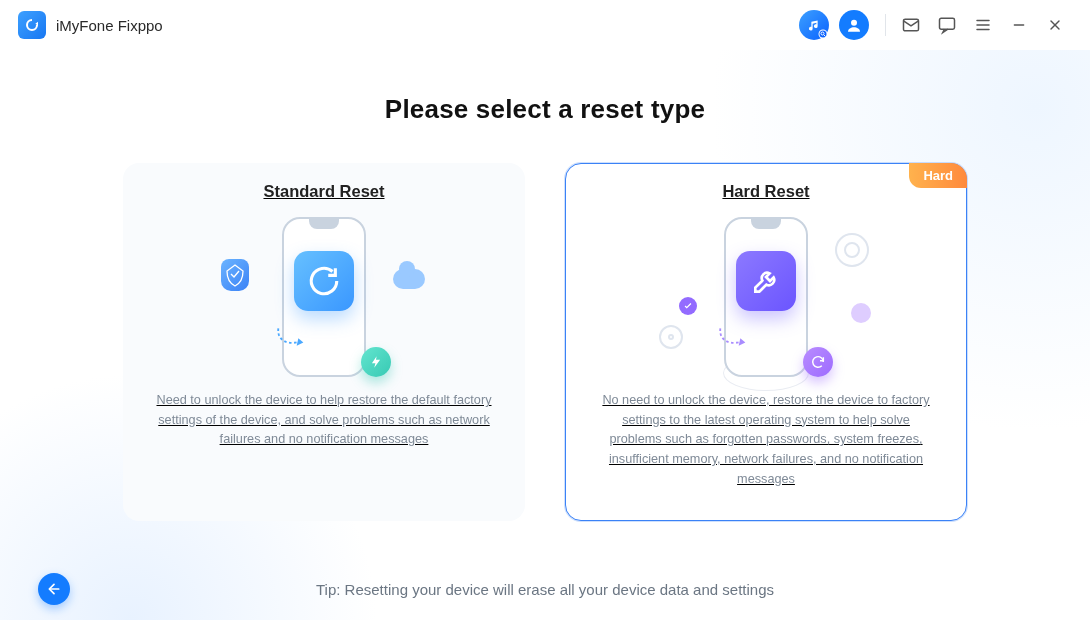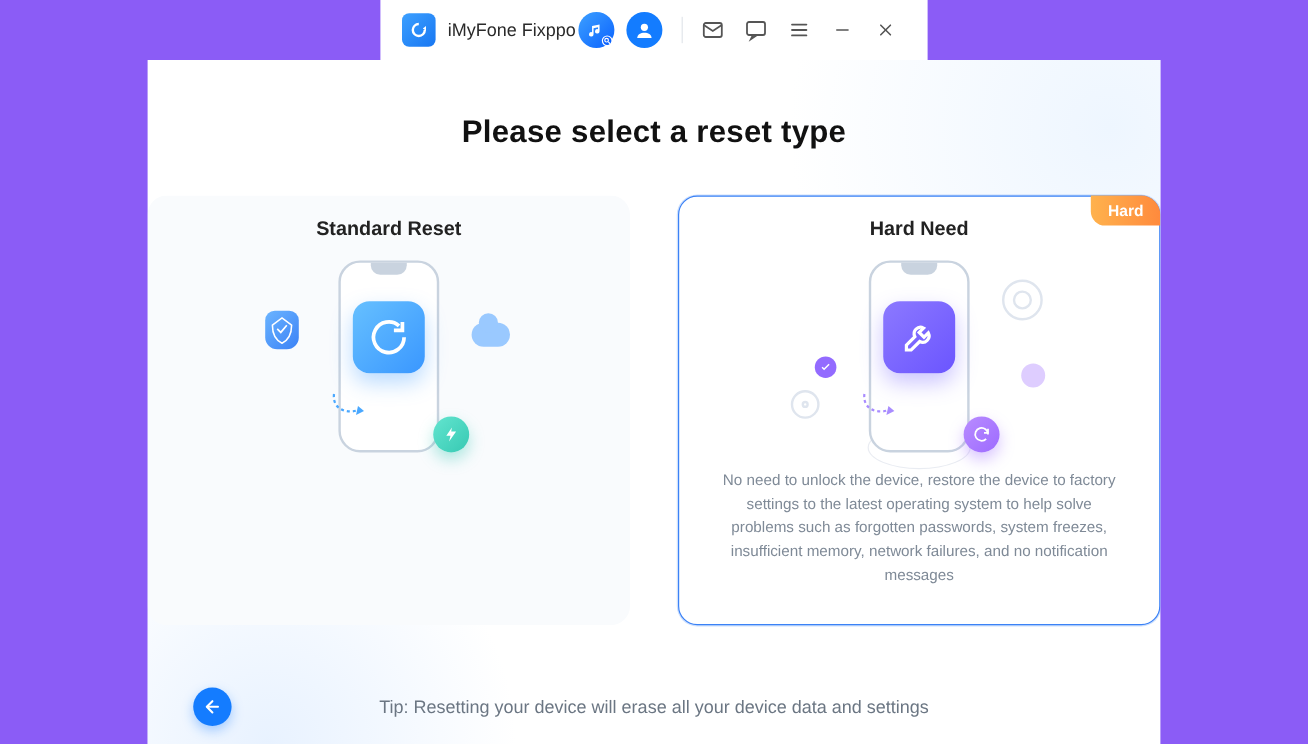--- a/index.html
+++ b/index.html
@@ -1,17 +1,17 @@
 <!DOCTYPE html>
 <html><head>
 <meta charset="utf-8">
 <style>
   * { box-sizing: border-box; margin: 0; padding: 0; }
   html, body { width: 1090px; height: 620px; font-family: -apple-system, "Segoe UI", Arial, sans-serif; background: #fff; }
-  .app { width: 1090px; height: 620px; display: flex; flex-direction: column; background: #8b5cf6; align-items: center; }
+  .app { width: 1090px; height: 620px; display: flex; flex-direction: column; background: #737373; }
 
   
   .titlebar {
     height: 50px; display: flex; align-items: center; justify-content: space-between;
     padding: 0 18px; background: #fff;
   }
   .titlebar-left { display: flex; align-items: center; gap: 10px; }
   .app-logo {
     width: 28px; height: 28px; border-radius: 6px;
     background: linear-gradient(135deg,#3da0ff,#1877f2);
@@ -41,21 +41,21 @@
                 radial-gradient(circle at 95% 10%, #eef6ff 0%, rgba(238,246,255,0) 28%),
                 #fff;
     display: flex; flex-direction: column; align-items: center;
   }
   .page-heading { font-size: 26px; font-weight: 700; color: #111; margin-top: 44px; margin-bottom: 38px; letter-spacing: .2px; }
 
   .cards { display: flex; gap: 40px; }
   .card {
     width: 402px; height: 358px; border-radius: 16px; background: #f9fbfd;
     padding: 18px 28px 24px; display: flex; flex-direction: column; align-items: center;
-    position: relative; cursor: pointer; border: 1.5px solid transparent;
+    position: relative; cursor: pointer; border: 1.5px solid transparent; text-decoration: underline;
   }
   .card.selected { background: #fff; border-color: #3b82f6; box-shadow: 0 0 0 1px rgba(59,130,246,.25); }
   .card-title { font-size: 16.5px; font-weight: 700; color: #222; margin-bottom: 12px; }
   .card-illus { width: 170px; height: 170px; position: relative; margin-bottom: 8px; }
   .card-desc { font-size: 12.7px; line-height: 1.55; color: #7f8a97; text-align: center; padding: 0 4px; }
   .badge {
     position: absolute; top: -1px; right: -1px; background: linear-gradient(90deg,#ffb24d,#ff8a3d);
     color: #fff; font-weight: 700; font-size: 13px; padding: 5px 14px;
     border-top-right-radius: 16px; border-bottom-left-radius: 12px;
   }
@@ -209,25 +209,26 @@
           <svg class="arrow" viewBox="0 0 40 36">
               <path d="M6 4 C 4 20, 20 24, 30 20" stroke="#4aa8ff" stroke-width="2.2" fill="none" stroke-dasharray="3 3"></path>
               <polygon points="30,16 36,21 28,25" fill="#4aa8ff"></polygon>
             </svg>
           <div class="mini-circle teal">
             <svg width="14" height="14" viewBox="0 0 24 24" fill="#fff">
                 <path d="M13 2 L5 14h6l-2 8 10-14h-7z"></path>
               </svg>
           </div>
         </div>
+        <div class="card-desc">Need to unlock the device to help restore the default factory settings of the device, and solve problems such as network failures and no notification messages</div>
       </div>
 
       <div class="card selected">
         <div class="badge">Hard</div>
-        <div class="card-title">Hard Need</div>
+        <div class="card-title">Hard Reset</div>
         <div class="card-illus">
           <div class="ring"></div>
           <div class="phone">
               <div class="notch"></div>
             </div>
           <div class="gear g1">
               <div class="in"></div>
             </div>
           <div class="gear g2">
               <div class="in"></div>

